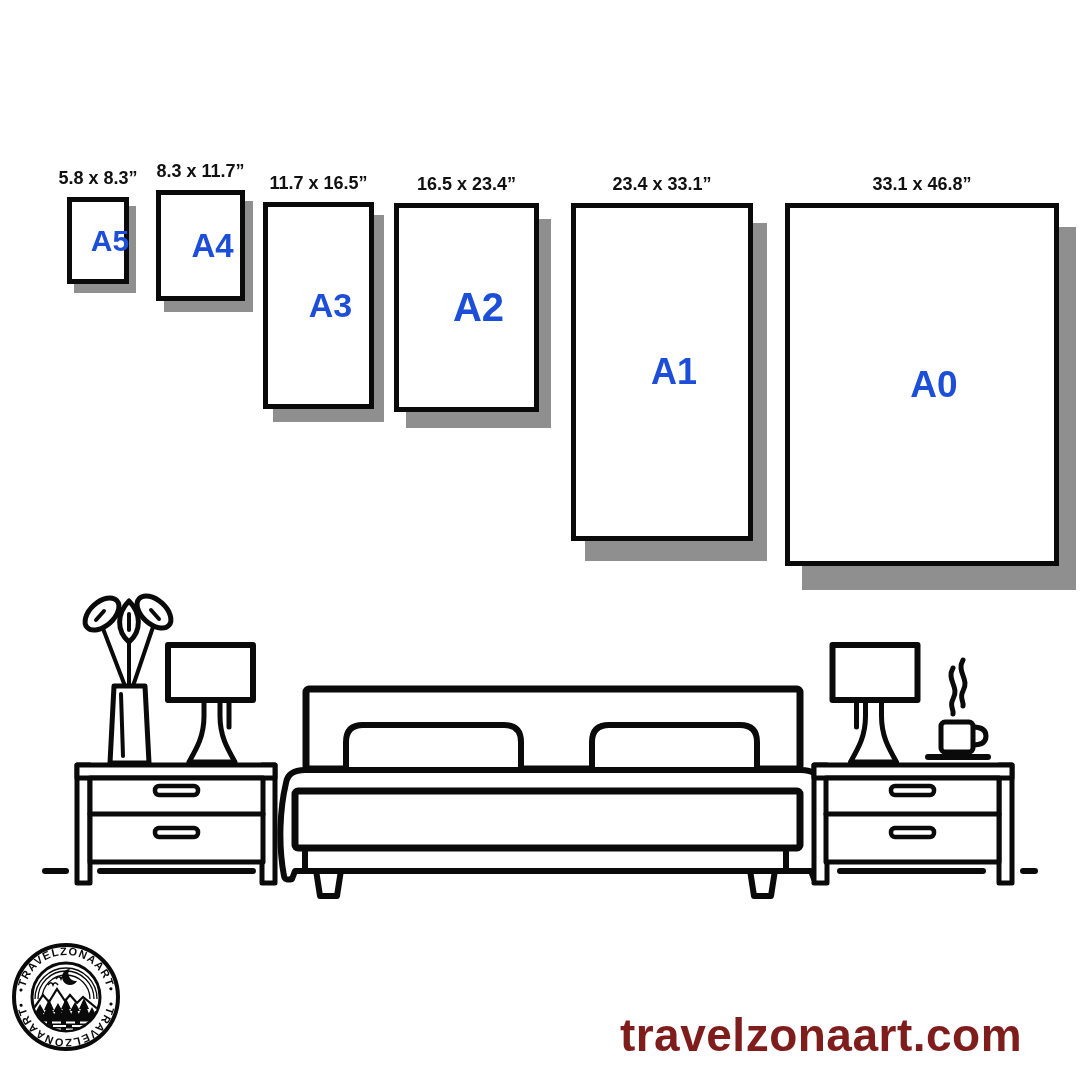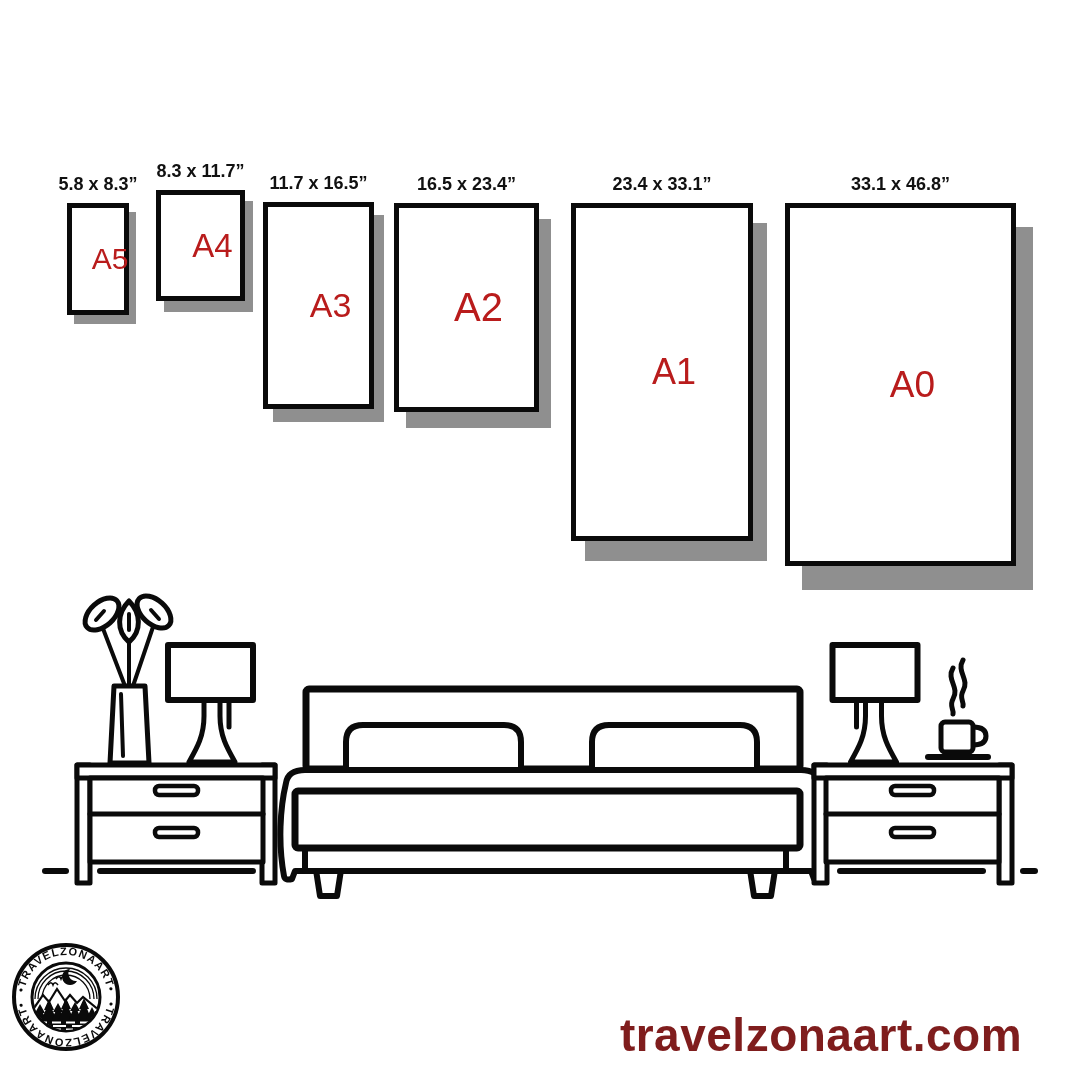--- a/index.html
+++ b/index.html
@@ -12,36 +12,36 @@
     font-size:58px;font-weight:700;letter-spacing:.5px;color:#111;
   }
   
   .poster{position:absolute;}
   .frame{
     position:absolute;left:0;top:0;width:100%;height:100%;
     background:#fff;border:5px solid #0a0a0a;box-sizing:border-box;
     box-shadow:var(--shx) var(--shy) 0 0 #8f8f8f;
     display:flex;align-items:center;justify-content:center;
   }
-  .size-letter{font-weight:400;color:#b91c1c;margin-left:24px;}
+  .size-letter{font-weight:700;color:#1d4ed8;margin-left:24px;}
   .dim{
     position:absolute;bottom:calc(100% + 8px);left:50%;transform:translateX(-50%);
     white-space:nowrap;font-size:18px;font-weight:700;color:#111;
   }
-  .pA5{left:67px;top:203px;width:62px;height:112px;--shx:7px;--shy:9px;}
+  .pA5{left:67px;top:197px;width:62px;height:87px;--shx:7px;--shy:9px;}
   .pA5 .size-letter{font-size:30px;}
   .pA4{left:156px;top:190px;width:89px;height:111px;--shx:8px;--shy:11px;}
   .pA4 .size-letter{font-size:33px;}
   .pA3{left:263px;top:202px;width:111px;height:207px;--shx:10px;--shy:13px;}
   .pA3 .size-letter{font-size:34px;}
   .pA2{left:394px;top:203px;width:145px;height:209px;--shx:12px;--shy:16px;}
   .pA2 .size-letter{font-size:40px;}
   .pA1{left:571px;top:203px;width:182px;height:338px;--shx:14px;--shy:20px;}
   .pA1 .size-letter{font-size:36px;}
-  .pA0{left:785px;top:203px;width:231px;height:363px;--shx:17px;--shy:24px;}
+  .pA0{left:785px;top:203px;width:231px;height:363px;padding-left:43px;--shx:17px;--shy:24px;}
   .pA0 .size-letter{font-size:37px;}
   
   .bedroom{position:absolute;left:0;top:580px;}
   
   .logo{position:absolute;left:10px;top:941px;}
   .website{
     position:absolute;left:562px;top:1008px;width:518px;text-align:center;
     font-size:46px;font-weight:700;color:#7f1d1d;letter-spacing:.5px;
   }
 </style>

